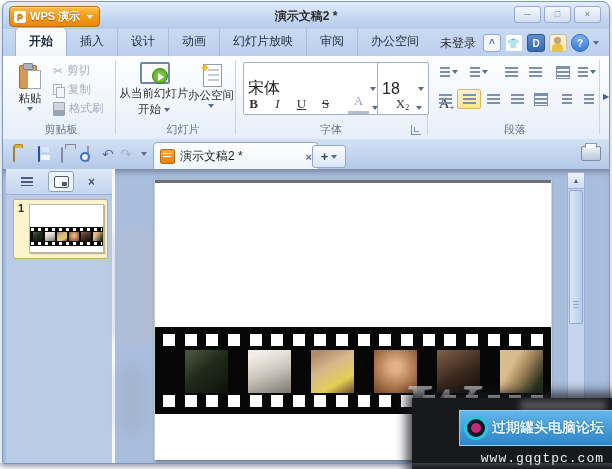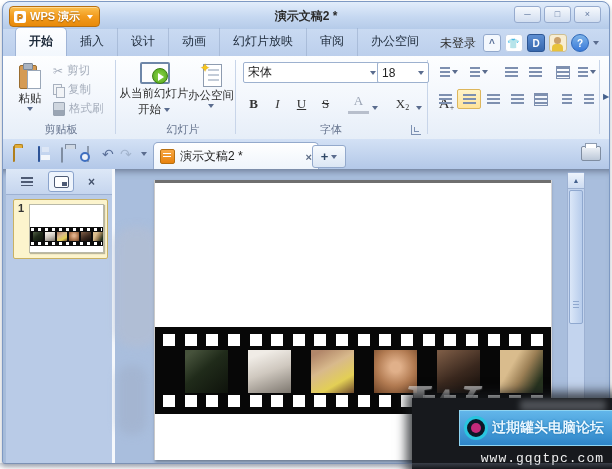--- a/index.html
+++ b/index.html
@@ -78,21 +78,21 @@
   .play-circle{position:absolute;right:0;bottom:0;width:14px;height:14px;border-radius:50%;
                background:radial-gradient(#8fd648,#4ea31a);border:1px solid #3a7d12;}
   .play-tri{position:absolute;right:4px;bottom:3px;width:0;height:0;border-top:4px solid transparent;
             border-bottom:4px solid transparent;border-left:6px solid #fff;}
   .newslide-ic{width:22px;height:24px;position:relative;}
   .ns-page{position:absolute;right:0;top:2px;width:17px;height:21px;background:#fff;border:1px solid #8e9cb0;}
   .ns-line{position:absolute;right:3px;width:11px;height:2px;background:#c3ccd8;}
   .ns-star{position:absolute;left:0;top:0;color:#f5c51d;font-size:12px;line-height:1;text-shadow:0 0 1px #c58a00;}
   
   .combo{position:absolute;height:19px;background:#fff;border:1px solid #9db1cf;border-radius:2px;
-         display:flex;align-items:center;padding:0 4px;font-size:12px;color:#222;}
+         display:flex;align-items:center;padding:16px 4px;font-size:16px;color:#222;}
   .combo .mini-caret{margin-left:auto;}
   .fbtn{height:20px;min-width:17px;display:flex;align-items:flex-end;justify-content:center;
         padding:0 2px 2px 2px;font-family:"Liberation Serif","DejaVu Serif",serif;
         font-size:13px;color:#333;}
   .launcher{position:absolute;width:9px;height:9px;border-left:1px solid #7d91b2;
             border-bottom:1px solid #7d91b2;}
   .launcher::after{content:"";position:absolute;left:2px;bottom:2px;width:4px;height:4px;
             border-left:1px solid #7d91b2;border-bottom:1px solid #7d91b2;}
   
   .pbtn{position:absolute;width:22px;height:18px;display:flex;align-items:center;justify-content:center;
@@ -377,20 +377,21 @@
         </div>
     <div class="pbtn" style="left:526px;top:33px">
           <span class="pline boxed"></span>
         </div>
     <div class="pbtn" style="left:552px;top:33px">
           <span class="pline narrow"></span>
         </div>
     <div class="pbtn" style="left:574px;top:33px;width:22px">
           <span class="pline narrow"></span>
         </div>
+    <div class="grp-label" style="left:432px;width:160px">段落</div>
     <div class="more-arrow" style="left:600px;top:36px">▶</div>
   </div>
 
   <div class="qatrow">
     <span class="qat-ic folder-ic" style="left:10px"></span>
     <span class="qat-ic floppy-ic" style="left:33px"></span>
     <span class="qat-ic printer-ic" style="left:54px;top:9px"></span>
     <span class="qat-ic preview-ic" style="left:78px"></span>
     <span class="qat-ic undo-g" style="left:99px">↶</span>
     <span class="qat-ic redo-g" style="left:117px">↷</span>

